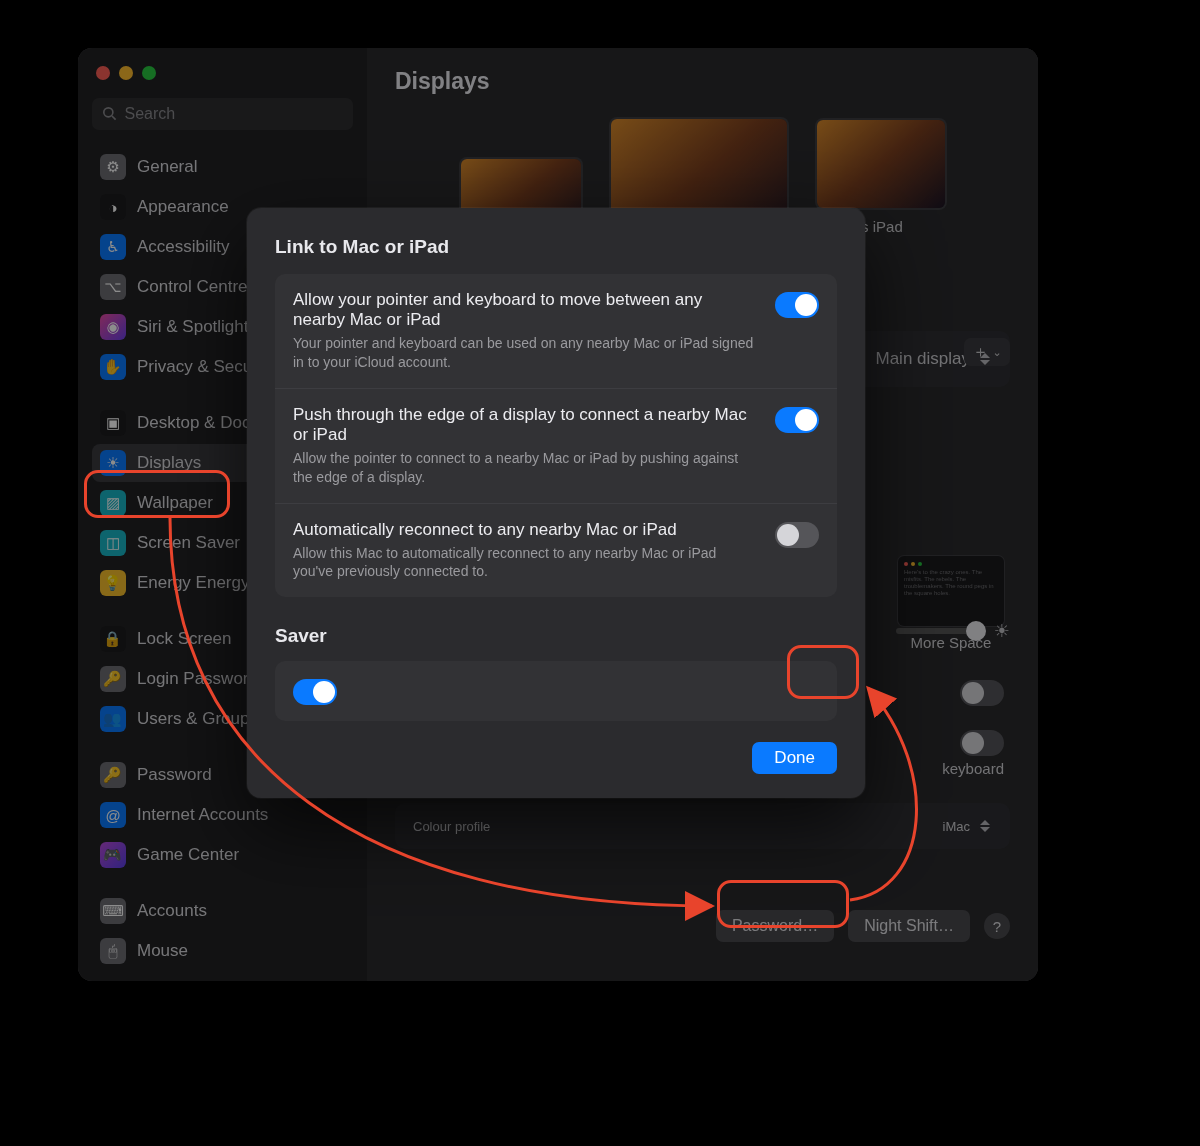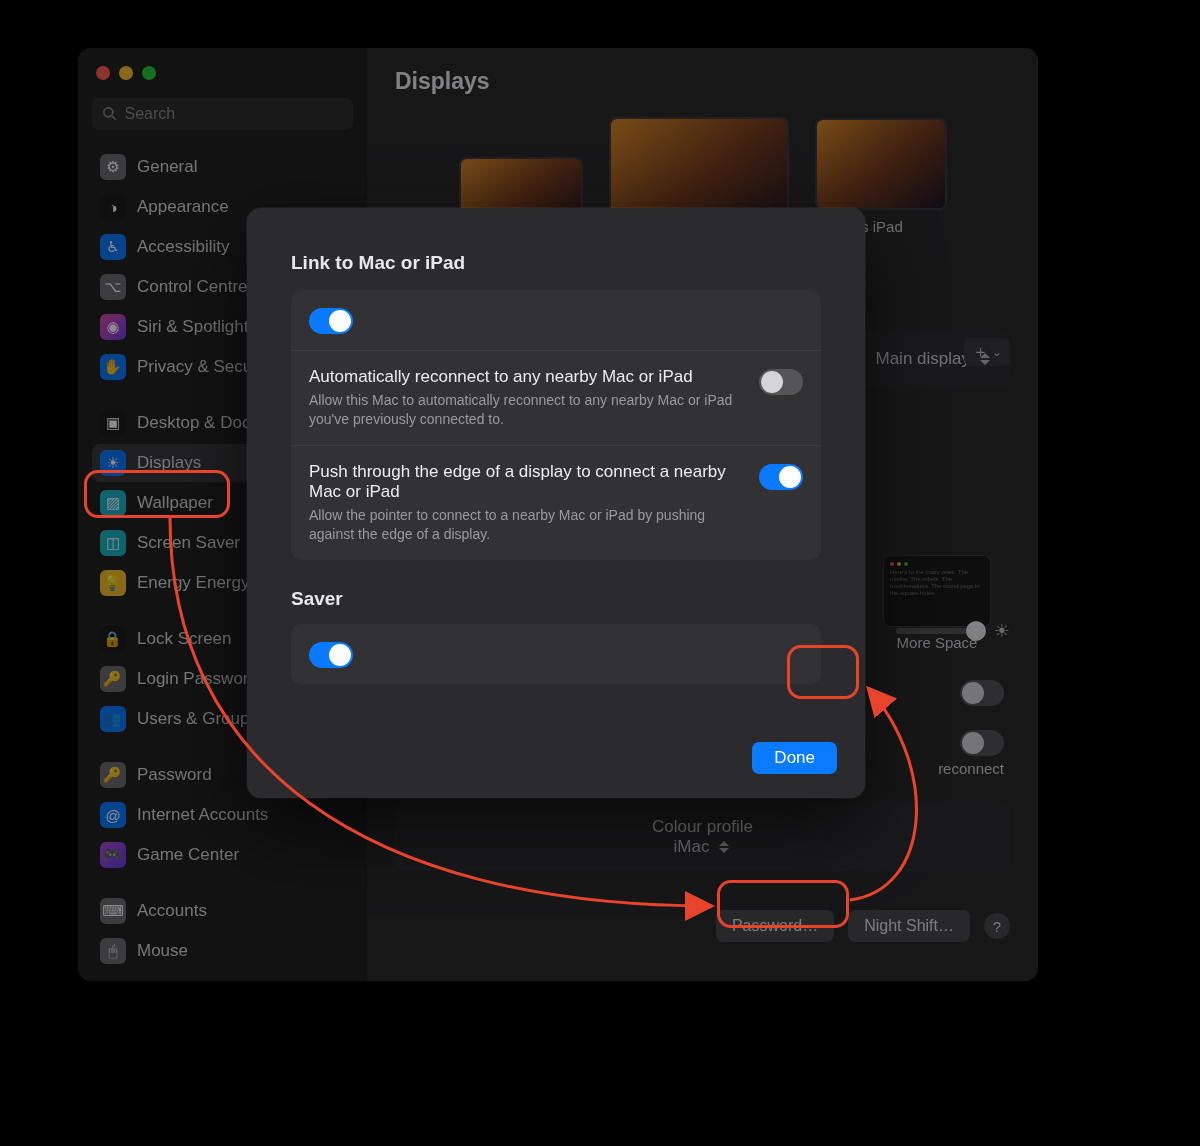--- a/index.html
+++ b/index.html
@@ -66,21 +66,21 @@
   .row {
     display:flex; align-items:center; justify-content:space-between;
     padding:14px 18px; color:#dcdce0; font-size:17px;
   }
   .selecty { display:flex; align-items:center; gap:8px; color:#cfcfd3;}
   .updn { width:14px; height:18px; position:relative; }
   .updn::before,.updn::after{content:"";position:absolute;left:2px;border:5px solid transparent;}
   .updn::before{top:-2px;border-bottom-color:#b9b9bd;}
   .updn::after{bottom:-2px;border-top-color:#b9b9bd;}
 
-  .more-space { position:absolute; right:48px; top:508px; color:#d0d0d4; font-size:15px;}
+  .more-space { position:absolute; right:34px; top:508px; color:#d0d0d4; font-size:15px;}
   .more-thumb {
     width:106px; height:70px; border-radius:6px; background:#1a1a1c;
     box-shadow:0 0 0 1px #3c3c40; padding:6px; font-size:6px; line-height:7px; color:#6e6e72;
     margin-bottom:8px; position:relative;
   }
   .more-thumb .dots{display:flex;gap:3px;margin-bottom:3px;}
   .more-thumb .dots span{width:4px;height:4px;border-radius:50%;}
   .more-thumb .dots span:nth-child(1){background:#fe5f57;} .more-thumb .dots span:nth-child(2){background:#febc2e;} .more-thumb .dots span:nth-child(3){background:#28c840;}
 
   .slider-row { position:absolute; right:28px; top:572px; display:flex; align-items:center; gap:12px;}
@@ -90,33 +90,33 @@
 
   .toggle-bg { position:absolute; right:34px; width:44px; height:26px; border-radius:13px; background:#555559;}
   .toggle-bg .kn{position:absolute;top:2px;left:2px;width:22px;height:22px;border-radius:50%;background:#d5d5d9;}
   .tg1{top:632px;} .tg2{top:682px;}
 
   .diff-text{position:absolute;right:34px;top:712px;color:#cfcfd3;font-size:15px;}
 
   .bottom-row {
     position:absolute; left:28px; right:28px; top:755px;
     display:flex; justify-content:space-between; align-items:center; padding:14px 18px;
-    background:#2f2f33; border-radius:10px; color:#dcdce0; font-size:17px;flex-direction:column;
+    background:#2f2f33; border-radius:10px; color:#dcdce0; font-size:13px;
   }
 
   .footer-btns { position:absolute; right:28px; top:862px; display:flex; gap:14px; align-items:center;}
   .pill-btn { background:#4a4a4e; color:#e0e0e4; padding:7px 16px; border-radius:7px; font-size:16px;}
   .help { width:26px;height:26px;border-radius:50%;background:#4a4a4e;color:#dedee2;display:flex;align-items:center;justify-content:center;font-size:15px;}
 
   
   .modal {
     position:absolute; left:247px; top:208px; width:618px; height:590px;
     background:#2b2b2e; border-radius:14px; z-index:10;
     box-shadow:0 30px 80px rgba(0,0,0,.7), 0 0 0 1px rgba(255,255,255,.06);
-    padding:44px; color:#e8e8ec;
+    padding:28px; color:#e8e8ec;
   }
   .modal h2 { font-size:19px; font-weight:700; margin-bottom:16px;}
   .modal-card { background:#323235; border-radius:10px; overflow:hidden;}
   .mrow { padding:16px 18px; display:flex; gap:18px; align-items:flex-start;}
   .mrow + .mrow { border-top:1px solid #3d3d41;}
   .mrow .txt { flex:1; }
   .mrow .ttl { font-size:17px; color:#ececf0; margin-bottom:4px;}
   .mrow .sub { font-size:14px; color:#9a9a9e; line-height:1.35;}
   .switch { width:44px; height:26px; border-radius:13px; position:relative; flex:none; margin-top:2px;}
   .switch .kn{position:absolute;top:2px;width:22px;height:22px;border-radius:50%;background:#fff;}
@@ -297,21 +297,21 @@
         </div>
       <span class="sun">☀︎</span>
     </div>
 
     <div class="toggle-bg tg1">
         <div class="kn"></div>
       </div>
     <div class="toggle-bg tg2">
         <div class="kn"></div>
       </div>
-    <div class="diff-text">reconnect</div>
+    <div class="diff-text">keyboard</div>
 
     <div class="bottom-row">
       <span>Colour profile</span>
       <span class="selecty">
         <span>iMac</span>
         <span class="updn"></span>
       </span>
     </div>
 
     <div class="footer-btns">
@@ -321,39 +321,43 @@
     </div>
   </div>
 
   <div class="dim-overlay"></div>
 </div>
 
 <div class="modal">
   <h2>Link to Mac or iPad</h2>
   <div class="modal-card" id="link-rows">
       <div class="mrow">
+        <div class="txt">
+          <div class="ttl">Allow your pointer and keyboard to move between any nearby Mac or iPad</div>
+          <div class="sub">Your pointer and keyboard can be used on any nearby Mac or iPad signed in to your iCloud account.</div>
+        </div>
+        <div class="switch on">
+          <div class="kn"></div>
+        </div>
+      </div>
+      <div class="mrow">
+        <div class="txt">
+          <div class="ttl">Push through the edge of a display to connect a nearby Mac or iPad</div>
+          <div class="sub">Allow the pointer to connect to a nearby Mac or iPad by pushing against the edge of a display.</div>
+        </div>
         <div class="switch on">
           <div class="kn"></div>
         </div>
       </div>
       <div class="mrow">
         <div class="txt">
           <div class="ttl">Automatically reconnect to any nearby Mac or iPad</div>
           <div class="sub">Allow this Mac to automatically reconnect to any nearby Mac or iPad you've previously connected to.</div>
         </div>
         <div class="switch off">
-          <div class="kn"></div>
-        </div>
-      </div>
-      <div class="mrow">
-        <div class="txt">
-          <div class="ttl">Push through the edge of a display to connect a nearby Mac or iPad</div>
-          <div class="sub">Allow the pointer to connect to a nearby Mac or iPad by pushing against the edge of a display.</div>
-        </div>
-        <div class="switch on">
           <div class="kn"></div>
         </div>
       </div>
     </div>
 
   <h3>Saver</h3>
   <div class="modal-card single">
     <div class="mrow">
       <div class="switch on">
           <div class="kn"></div>

